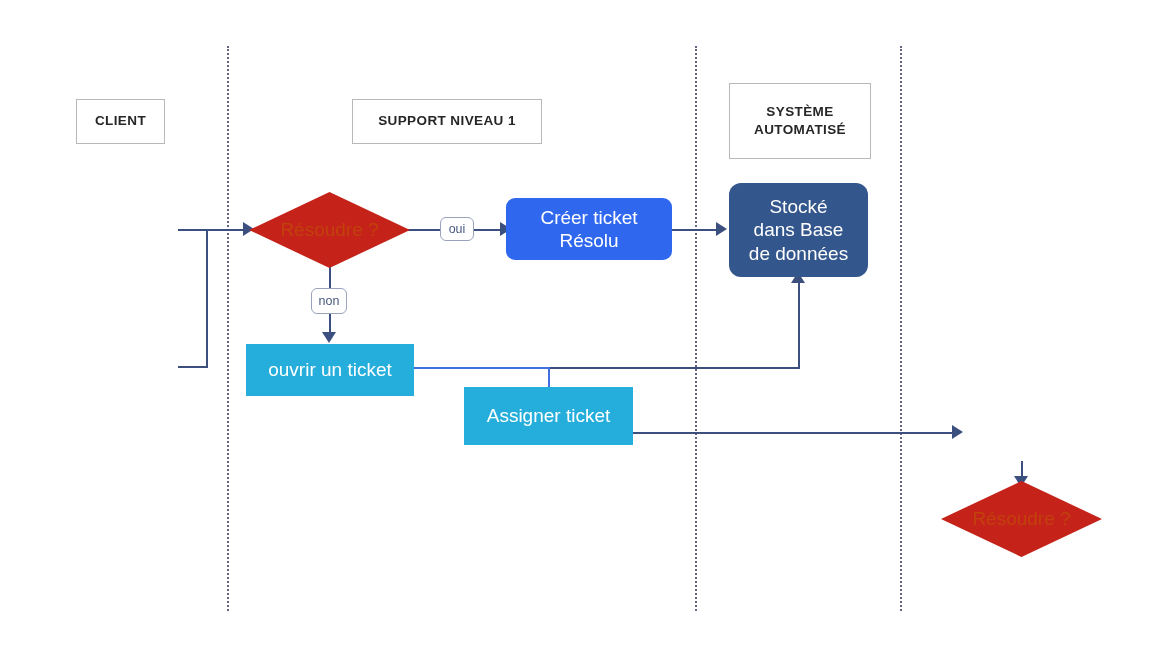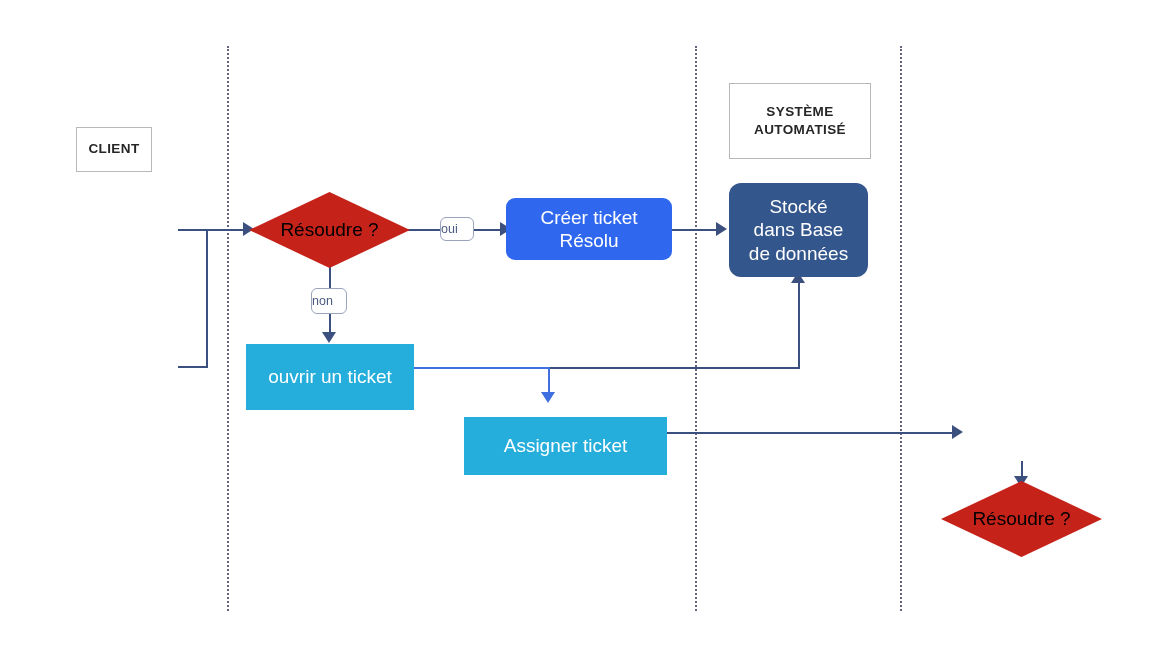--- a/index.html
+++ b/index.html
@@ -72,21 +72,21 @@
   }
   .diamond-shape {
     position: absolute;
     inset: 0;
     background: #c5231a;
     clip-path: polygon(50% 0%, 100% 50%, 50% 100%, 0% 50%);
   }
   .diamond-label {
     position: relative;
     z-index: 2;
-    color: #000000;
+    color: #c2410c;
     font-size: 19px;
   }
   
   .conn-h {
     position: absolute;
     height: 0;
     border-top: 2.5px solid #3c5080;
   }
   .conn-v {
     position: absolute;
@@ -121,36 +121,40 @@
   .edge-label {
     position: absolute;
     box-sizing: border-box;
     background: #ffffff;
     border: 1px solid #9aa3bd;
     border-radius: 6px;
     color: #4a5a80;
     font-size: 12.5px;
     display: flex;
     align-items: center;
+    justify-content: center;
     line-height: 1;
   }
 </style>
 </head>
 <body>
 
 <div id="canvas">
 
   <div class="lane-divider" style="left:227px; top:46px; height:565px;"></div>
   <div class="lane-divider" style="left:695px; top:46px; height:565px;"></div>
   <div class="lane-divider" style="left:900px; top:46px; height:565px;"></div>
 
-  <div class="lane-header" style="left:76px; top:99px; width:76px; height:45px;margin-top:28px;">
+  <div class="lane-header" style="left:76px; top:99px; width:89px; height:45px;">
     <span>CLIENT</span>
   </div>
 
+  <div class="lane-header" style="left:352px; top:99px; width:190px; height:45px;">
+    <span>SUPPORT NIVEAU 1</span>
+  </div>
 
   <div class="lane-header" style="left:729px; top:83px; width:142px; height:76px; white-space:pre-line;">
     <span>SYSTÈME
 AUTOMATISÉ</span>
   </div>
 
 
   <div class="conn-h" style="left:178px; top:229px; width:72px;"></div>
   <div class="arrow-head arrow-right" style="left:243px; top:222px;"></div>
 
@@ -187,25 +191,25 @@
   <div class="node diamond-wrap" style="left:249px; top:192px; width:161px; height:76px;">
     <div class="diamond-shape" style="background:#c5231a;"></div>
     <span class="diamond-label">Résoudre ?</span>
   </div>
 
   <div class="node pill" style="left:506px; top:198px; width:166px; height:62px; background:#2f68ee; border-radius:9px;">
     <span>Créer ticket
 Résolu</span>
   </div>
 
-  <div class="node rect" style="left:246px; top:344px; width:168px; height:66px; background:#25aedb;">
+  <div class="node rect" style="left:246px; top:344px; width:168px; height:52px; background:#25aedb;">
     <span>ouvrir un ticket</span>
   </div>
 
-  <div class="node rect" style="left:464px; top:417px; width:203px; height:58px; background:#25aedb;">
+  <div class="node rect" style="left:464px; top:387px; width:169px; height:58px; background:#25aedb;">
     <span>Assigner ticket</span>
   </div>
 
   <div class="node rounded" style="left:729px; top:183px; width:139px; height:94px; background:#33568c;">
     <span>Stocké
 dans Base
 de données</span>
   </div>
 
 

